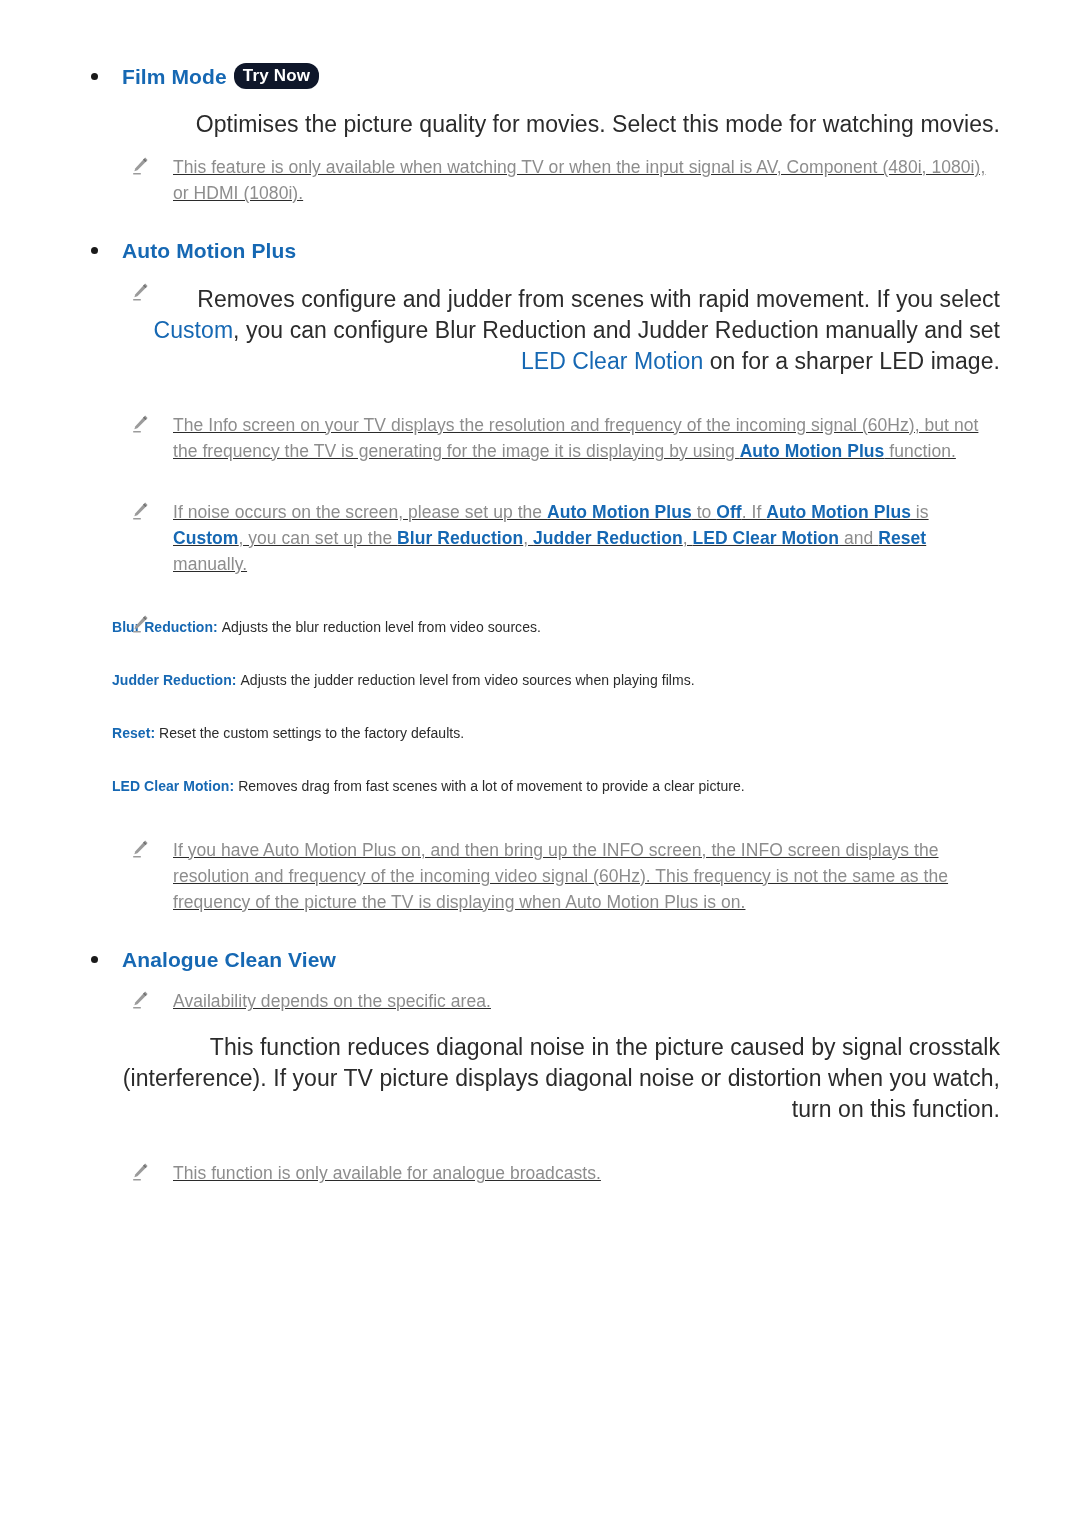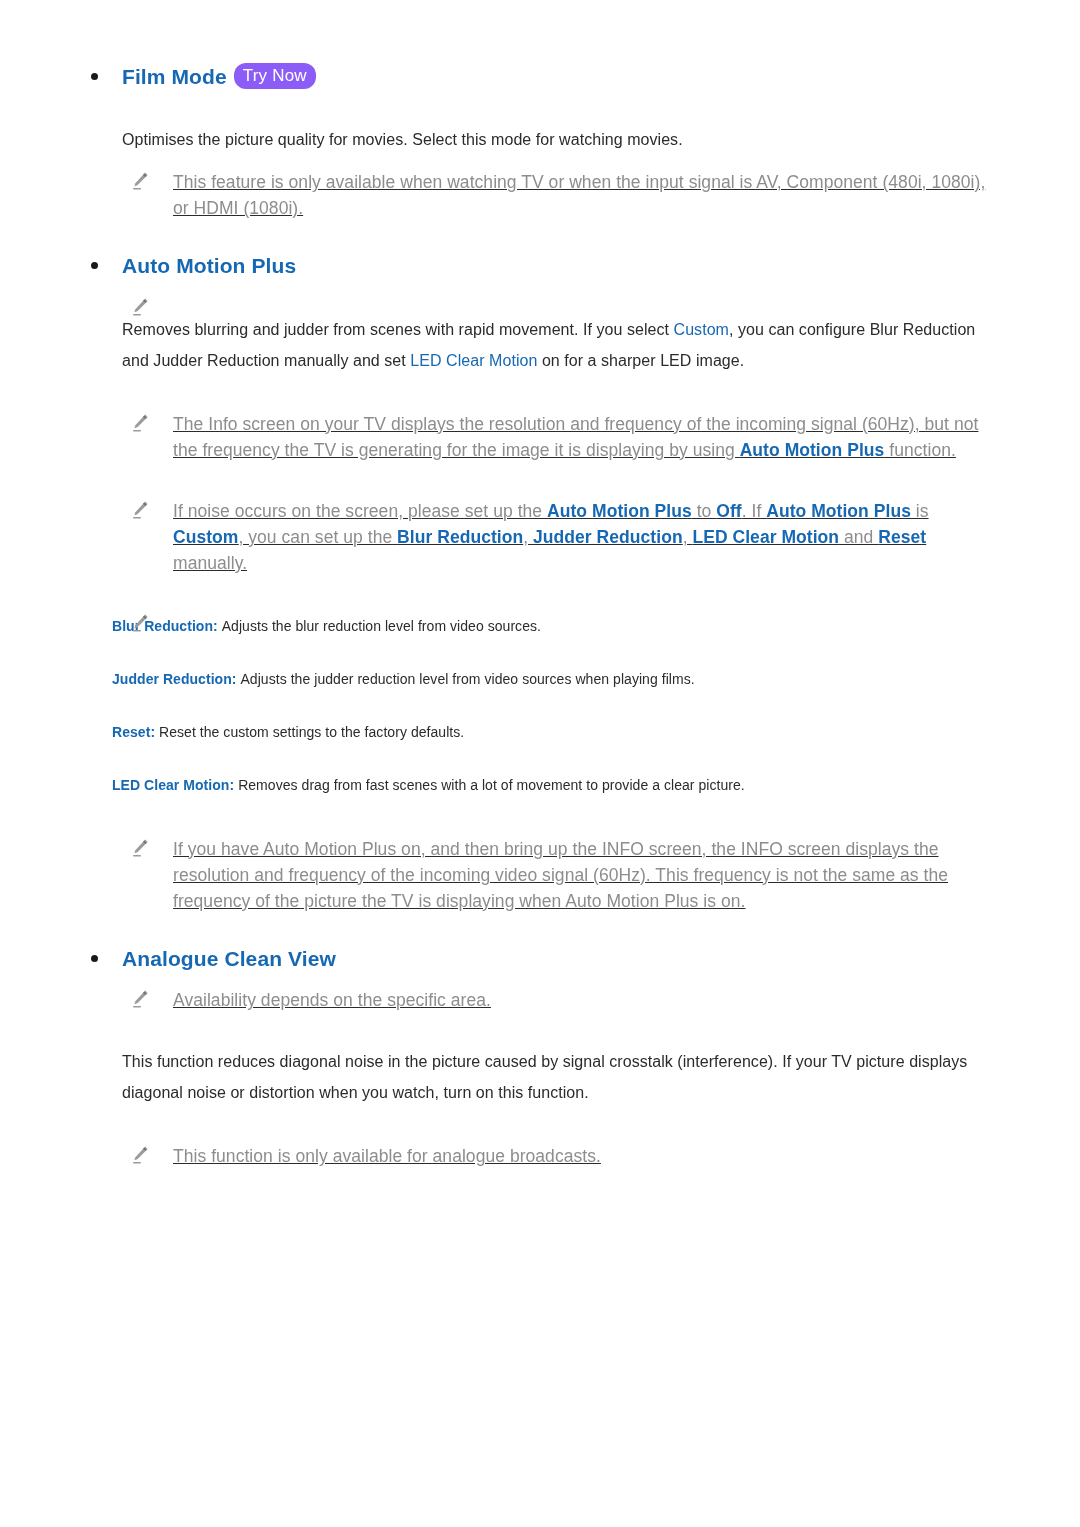--- a/index.html
+++ b/index.html
@@ -51,38 +51,39 @@
   }
   .feature-title { vertical-align: middle; }
 
   
   .badge-trynow {
     display: inline-block;
     vertical-align: middle;
     margin-left: 7px;
     position: relative;
     top: -1px;
-    background: #8b5cf6;
+    background: #0f172a;
     color: #ffffff;
     font-size: 17px;
-    font-weight: normal;
+    font-weight: bold;
     line-height: 23px;
     padding: 1px 9px 2px 9px;
     border-radius: 12px;
     letter-spacing: 0.2px;
   }
 
   
   .body-text {
-    font-size: 16px;
+    font-size: 23px;
     line-height: 31px;
     color: #2b2b2b;
-    margin: 33px 0 0 42px;
+    margin: 18px 0 0 42px;
     max-width: 880px;
     letter-spacing: 0.05px;
+    text-align: right;
   }
 
   
   .def-text {
     font-size: 14px;
     line-height: 31px;
     color: #2b2b2b;
     margin: 22px 0 0 32px;
     max-width: 885px;
     letter-spacing: 0.05px;
@@ -155,21 +156,21 @@
 
   <div class="note sp-sm">
     <svg class="pencil-icon" viewBox="0 0 20 20" aria-hidden="true">
       <path d="M15.2 1.6 L17.6 4.0 L7.4 14.2 L4.3 15.3 L5.4 12.2 Z" fill="#9b9b9b"></path>
       <path d="M14.2 2.6 L16.6 5.0 L15.5 6.1 L13.1 3.7 Z" fill="#707070"></path>
       <rect x="3.2" y="17.0" width="7.6" height="1.5" fill="#9b9b9b"></rect>
     </svg>
   </div>
 
   <p class="body-text">
-    <span>Removes blurring and judder from scenes with rapid movement. If you select </span><span class="blue">Custom</span><span>, you can configure Blur Reduction and Judder Reduction manually and set </span><span class="blue">LED Clear Motion</span><span> on for a sharper LED image.</span>
+    <span>Removes configure and judder from scenes with rapid movement. If you select </span><span class="blue">Custom</span><span>, you can configure Blur Reduction and Judder Reduction manually and set </span><span class="blue">LED Clear Motion</span><span> on for a sharper LED image.</span>
   </p>
 
   <div class="note sp-md">
     <svg class="pencil-icon" viewBox="0 0 20 20" aria-hidden="true">
       <path d="M15.2 1.6 L17.6 4.0 L7.4 14.2 L4.3 15.3 L5.4 12.2 Z" fill="#9b9b9b"></path>
       <path d="M14.2 2.6 L16.6 5.0 L15.5 6.1 L13.1 3.7 Z" fill="#707070"></path>
       <rect x="3.2" y="17.0" width="7.6" height="1.5" fill="#9b9b9b"></rect>
     </svg>
     <span class="note-text">
       <span>The Info screen on your TV displays the resolution and frequency of the incoming signal (60Hz), but not the frequency the TV is generating for the image it is displaying by using </span><span class="blue-b">Auto Motion Plus</span><span> function.</span>

